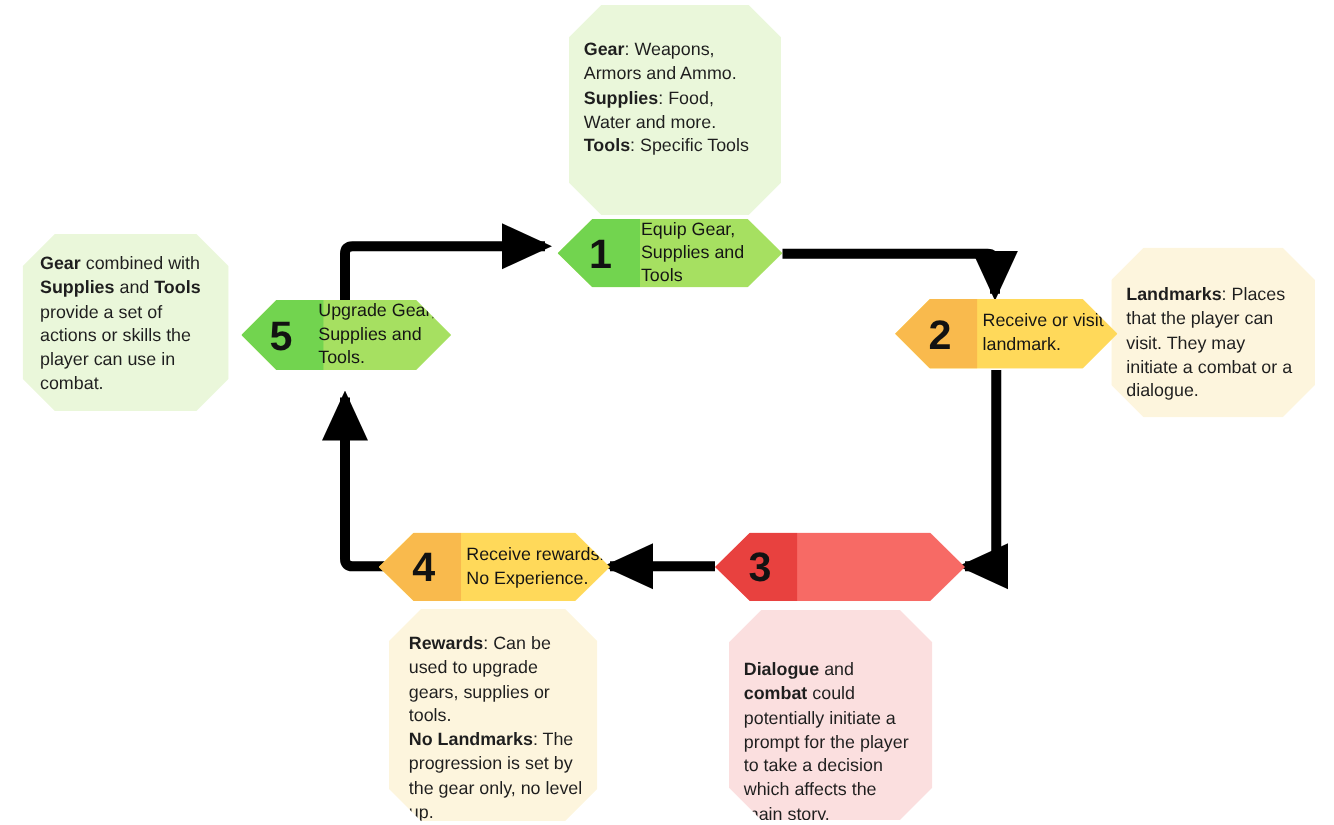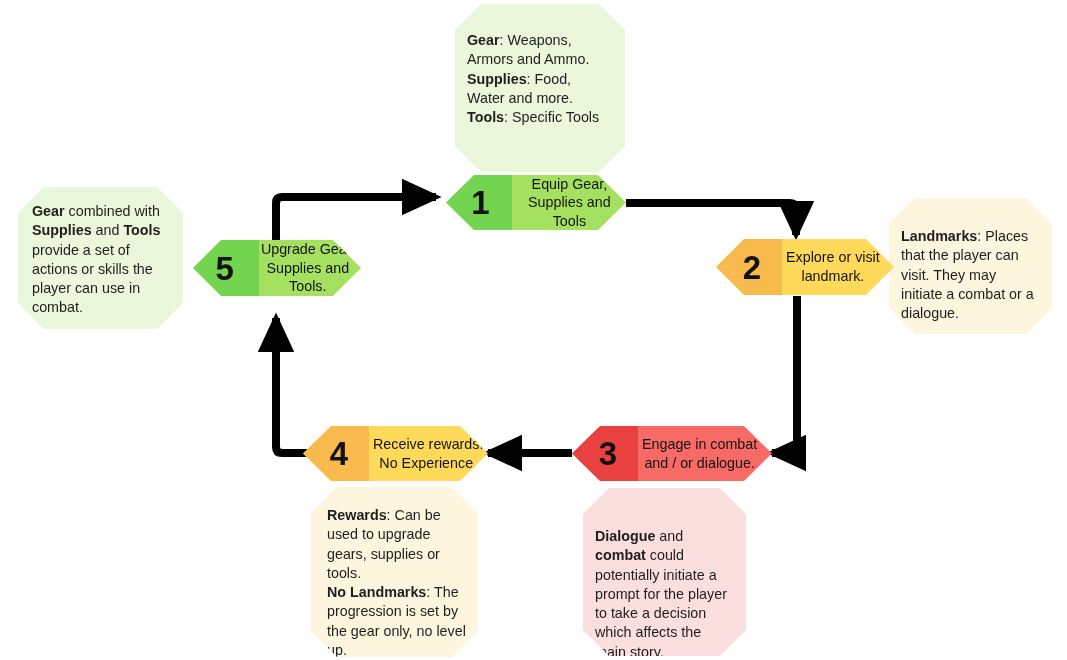--- a/index.html
+++ b/index.html
@@ -94,21 +94,20 @@
     box-sizing: border-box;
   }
   .step-label {
     position: relative;
     z-index: 2;
     font-size: 14.3px;
     line-height: 1.3;
     color: #141414;
     white-space: pre-line;
     padding-left: 4px;
-    text-align: center;
   }
 
   .step-green .step-body  { background: #a6e061; }
   .step-green .step-accent{ background: #72d44f; }
   .step-yellow .step-body  { background: #ffd95a; }
   .step-yellow .step-accent{ background: #f9ba4d; }
   .step-red .step-body  { background: #f76a65; }
   .step-red .step-accent{ background: #e8413f; }
 </style>
 </head>
@@ -160,31 +159,29 @@
       <div class="step-num">1</div>
       <div class="step-label">Equip Gear,
 Supplies and Tools</div>
     </div>
   </div>
 
   <div class="step step-yellow" style="left:716px; top:239px; width:178px; height:56px;">
     <div class="step-body">
       <div class="step-accent"></div>
       <div class="step-num">2</div>
-      <div class="step-label">Explore or visit
+      <div class="step-label">Receive or visit
 landmark.</div>
     </div>
   </div>
 
   <div class="step step-red" style="left:572px; top:426px; width:200px; height:55px;">
     <div class="step-body">
       <div class="step-accent"></div>
       <div class="step-num">3</div>
-      <div class="step-label">Engage in combat
-and / or dialogue.</div>
     </div>
   </div>
 
   <div class="step step-yellow" style="left:303px; top:426px; width:185px; height:55px;">
     <div class="step-body">
       <div class="step-accent"></div>
       <div class="step-num">4</div>
       <div class="step-label">Receive rewards.
 No Experience.</div>
     </div>

